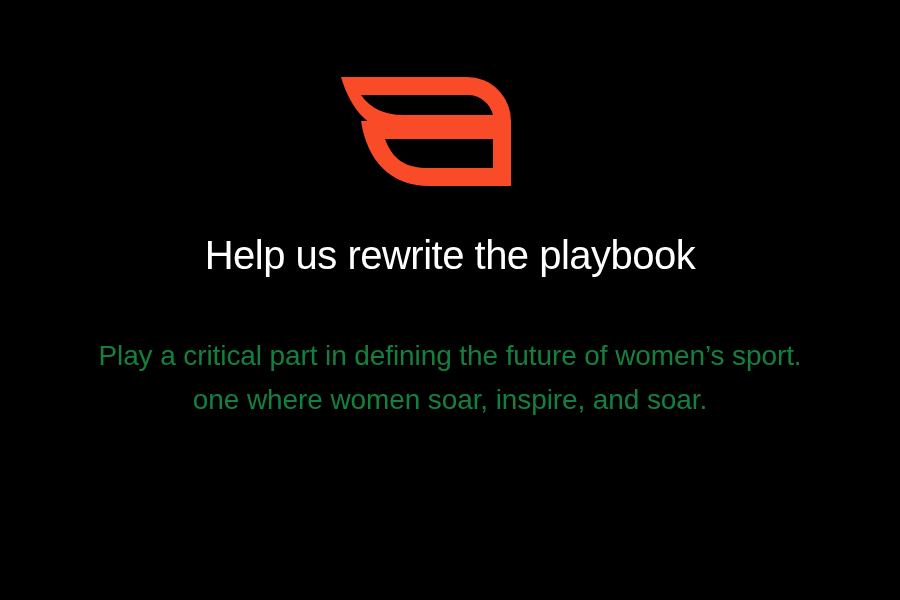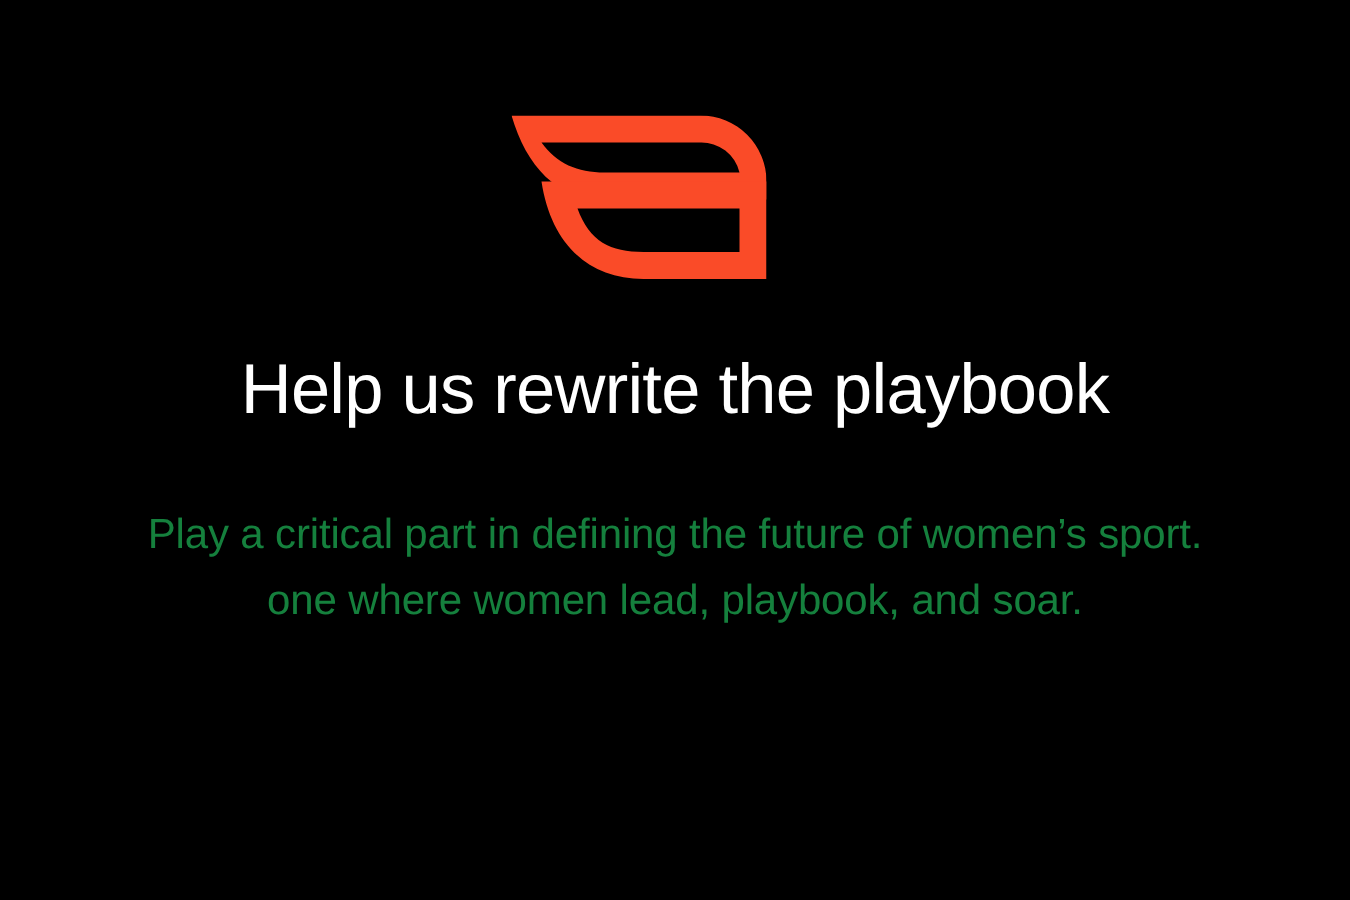--- a/index.html
+++ b/index.html
@@ -40,21 +40,21 @@
   }
 
   .headline {
     position: absolute;
     top: 233px;
     left: 0;
     width: 900px;
     text-align: center;
     color: #ffffff;
     font-family: "Liberation Sans", sans-serif;
-    font-size: 47px;
+    font-size: 40px;
     font-weight: 300;
     letter-spacing: -0.5px;
     line-height: 1.12;
     white-space: nowrap;
     margin: 0;
   }
 
   .subcopy {
     position: absolute;
     top: 334px;
@@ -87,16 +87,16 @@
 
       <path d="M28 44 H170 V109 H88 C50 109 26 84 20 44 Z
                M44 62 C52 84 66 91 88 91 H152 V62 Z" fill="#FA4B28" fill-rule="evenodd"></path>
     </svg>
   </div>
 
   <h1 class="headline">Help us rewrite the playbook</h1>
 
   <p class="subcopy">
     <span class="subcopy-line">Play a critical part in defining the future of women’s sport.</span>
-    <span class="subcopy-line">one where women lead, playbook, and soar.</span>
+    <span class="subcopy-line">one where women soar, inspire, and soar.</span>
   </p>
 
 </div>
 
 </body></html>

